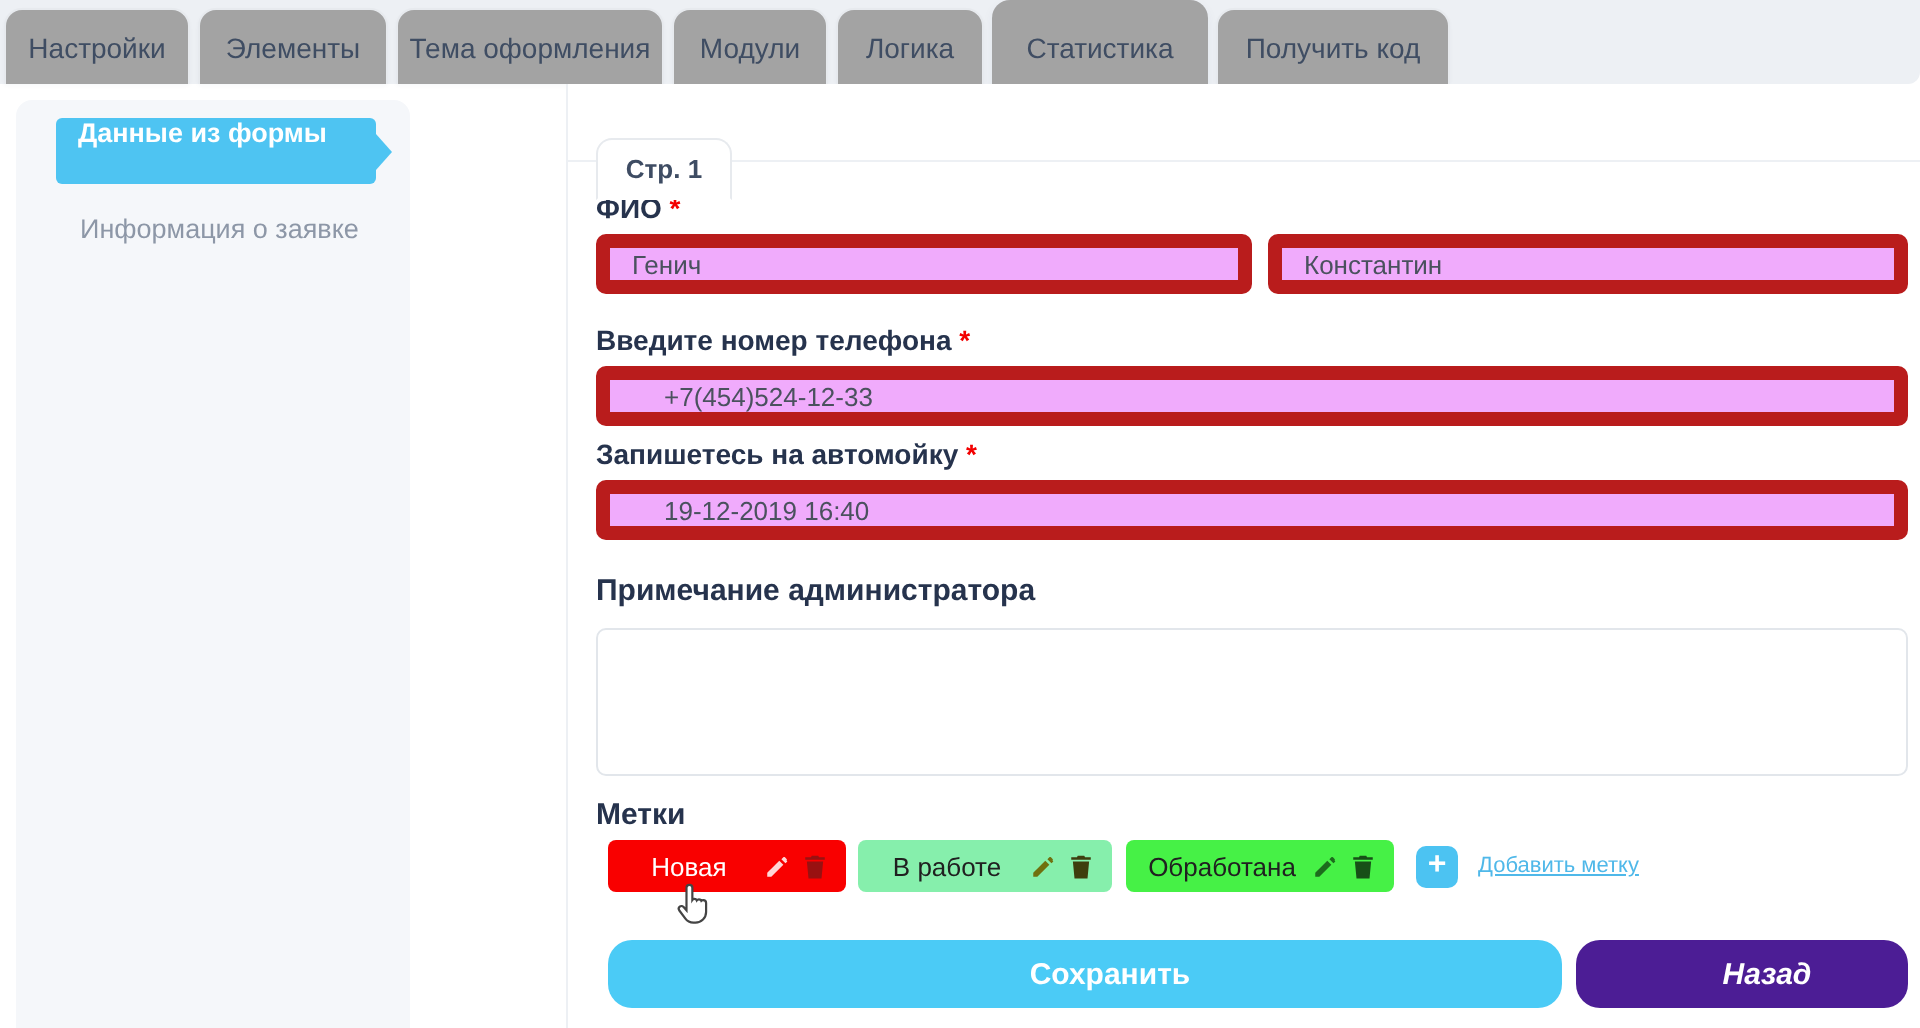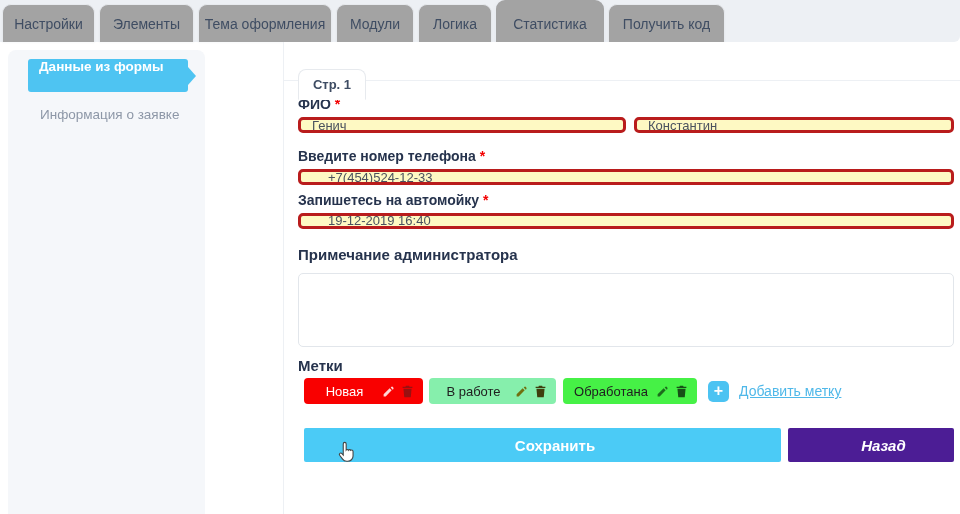--- a/index.html
+++ b/index.html
@@ -76,24 +76,24 @@
     border:1px solid #e7eaee; border-bottom:1px solid #ffffff;
     border-radius:8px 8px 0 0;
     display:inline-flex; align-items:center; justify-content:center;
     font-size:13px; font-weight:600; color:#3e4c63; cursor:pointer;
   }
   .form { padding:0 6px 0 14px; }
   .lbl { margin-top:15px; font-size:14px; font-weight:700; color:#26334d; }
   .lbl.big { margin-top:17px; font-size:15px; }
   .req { color:#f30000; font-weight:700; }
   .ctl {
-    width:100%; height:16px;
-    border:3px solid #b91c1c; border-radius:5px;
+    width:100%; height:30px;
+    border:7px solid #b91c1c; border-radius:5px;
     padding:0 11px; font-size:13px; color:#4a515e;
-    background:#fef9c3; outline:none;
+    background:#f0abfc; outline:none;
     font-family:"Liberation Sans", sans-serif;
   }
   .row2 { display:flex; gap:8px; margin-top:5px; }
   .row2 .ctl:first-child { width:328px; flex:0 0 328px; }
   .row2 .ctl:last-child { flex:1; }
   .mt5 { margin-top:5px;padding-left:27px; }
   .note-area {
     width:100%; height:74px; margin-top:10px;
     border:1px solid #e2e6eb; border-radius:5px;
     resize:none; padding:8px 11px; font-size:13px; color:#4a515e;
@@ -114,28 +114,28 @@
   .tag-work { width:127px; margin-right:7px; }
   .tag-done { width:134px; }
   .plus-btn {
     width:21px; height:21px; margin-left:11px;
     background:#4cc3f2; border-radius:5px;
     color:#ffffff; font-size:16px; font-weight:700; line-height:1;
     display:flex; align-items:center; justify-content:center;
     cursor:pointer;
   }
   .add-link {
-    margin-left:10px; font-size:14px;
+    margin-left:10px; font-size:11px;
     color:#4fb8e9; text-decoration:underline; cursor:pointer;
   }
 
   
   .btn-row { display:flex; margin-top:24px; padding-left:6px; }
   .btn {
-    height:34px; border:none; border-radius:2px;
+    height:34px; border:none; border-radius:12px;
     color:#ffffff; font-weight:700; font-size:15px;
     font-family:"Liberation Sans", sans-serif; cursor:pointer;padding-left:25px;
   }
   .btn-save { width:477px; background:#4bcbf6; }
   .btn-back { width:166px; margin-left:auto; background:#4c1d95;font-style:italic; }
 
   
   .cursor { position:absolute; left:336px; top:440px; width:22px; height:25px; pointer-events:none; }
 </style>
 </head>

